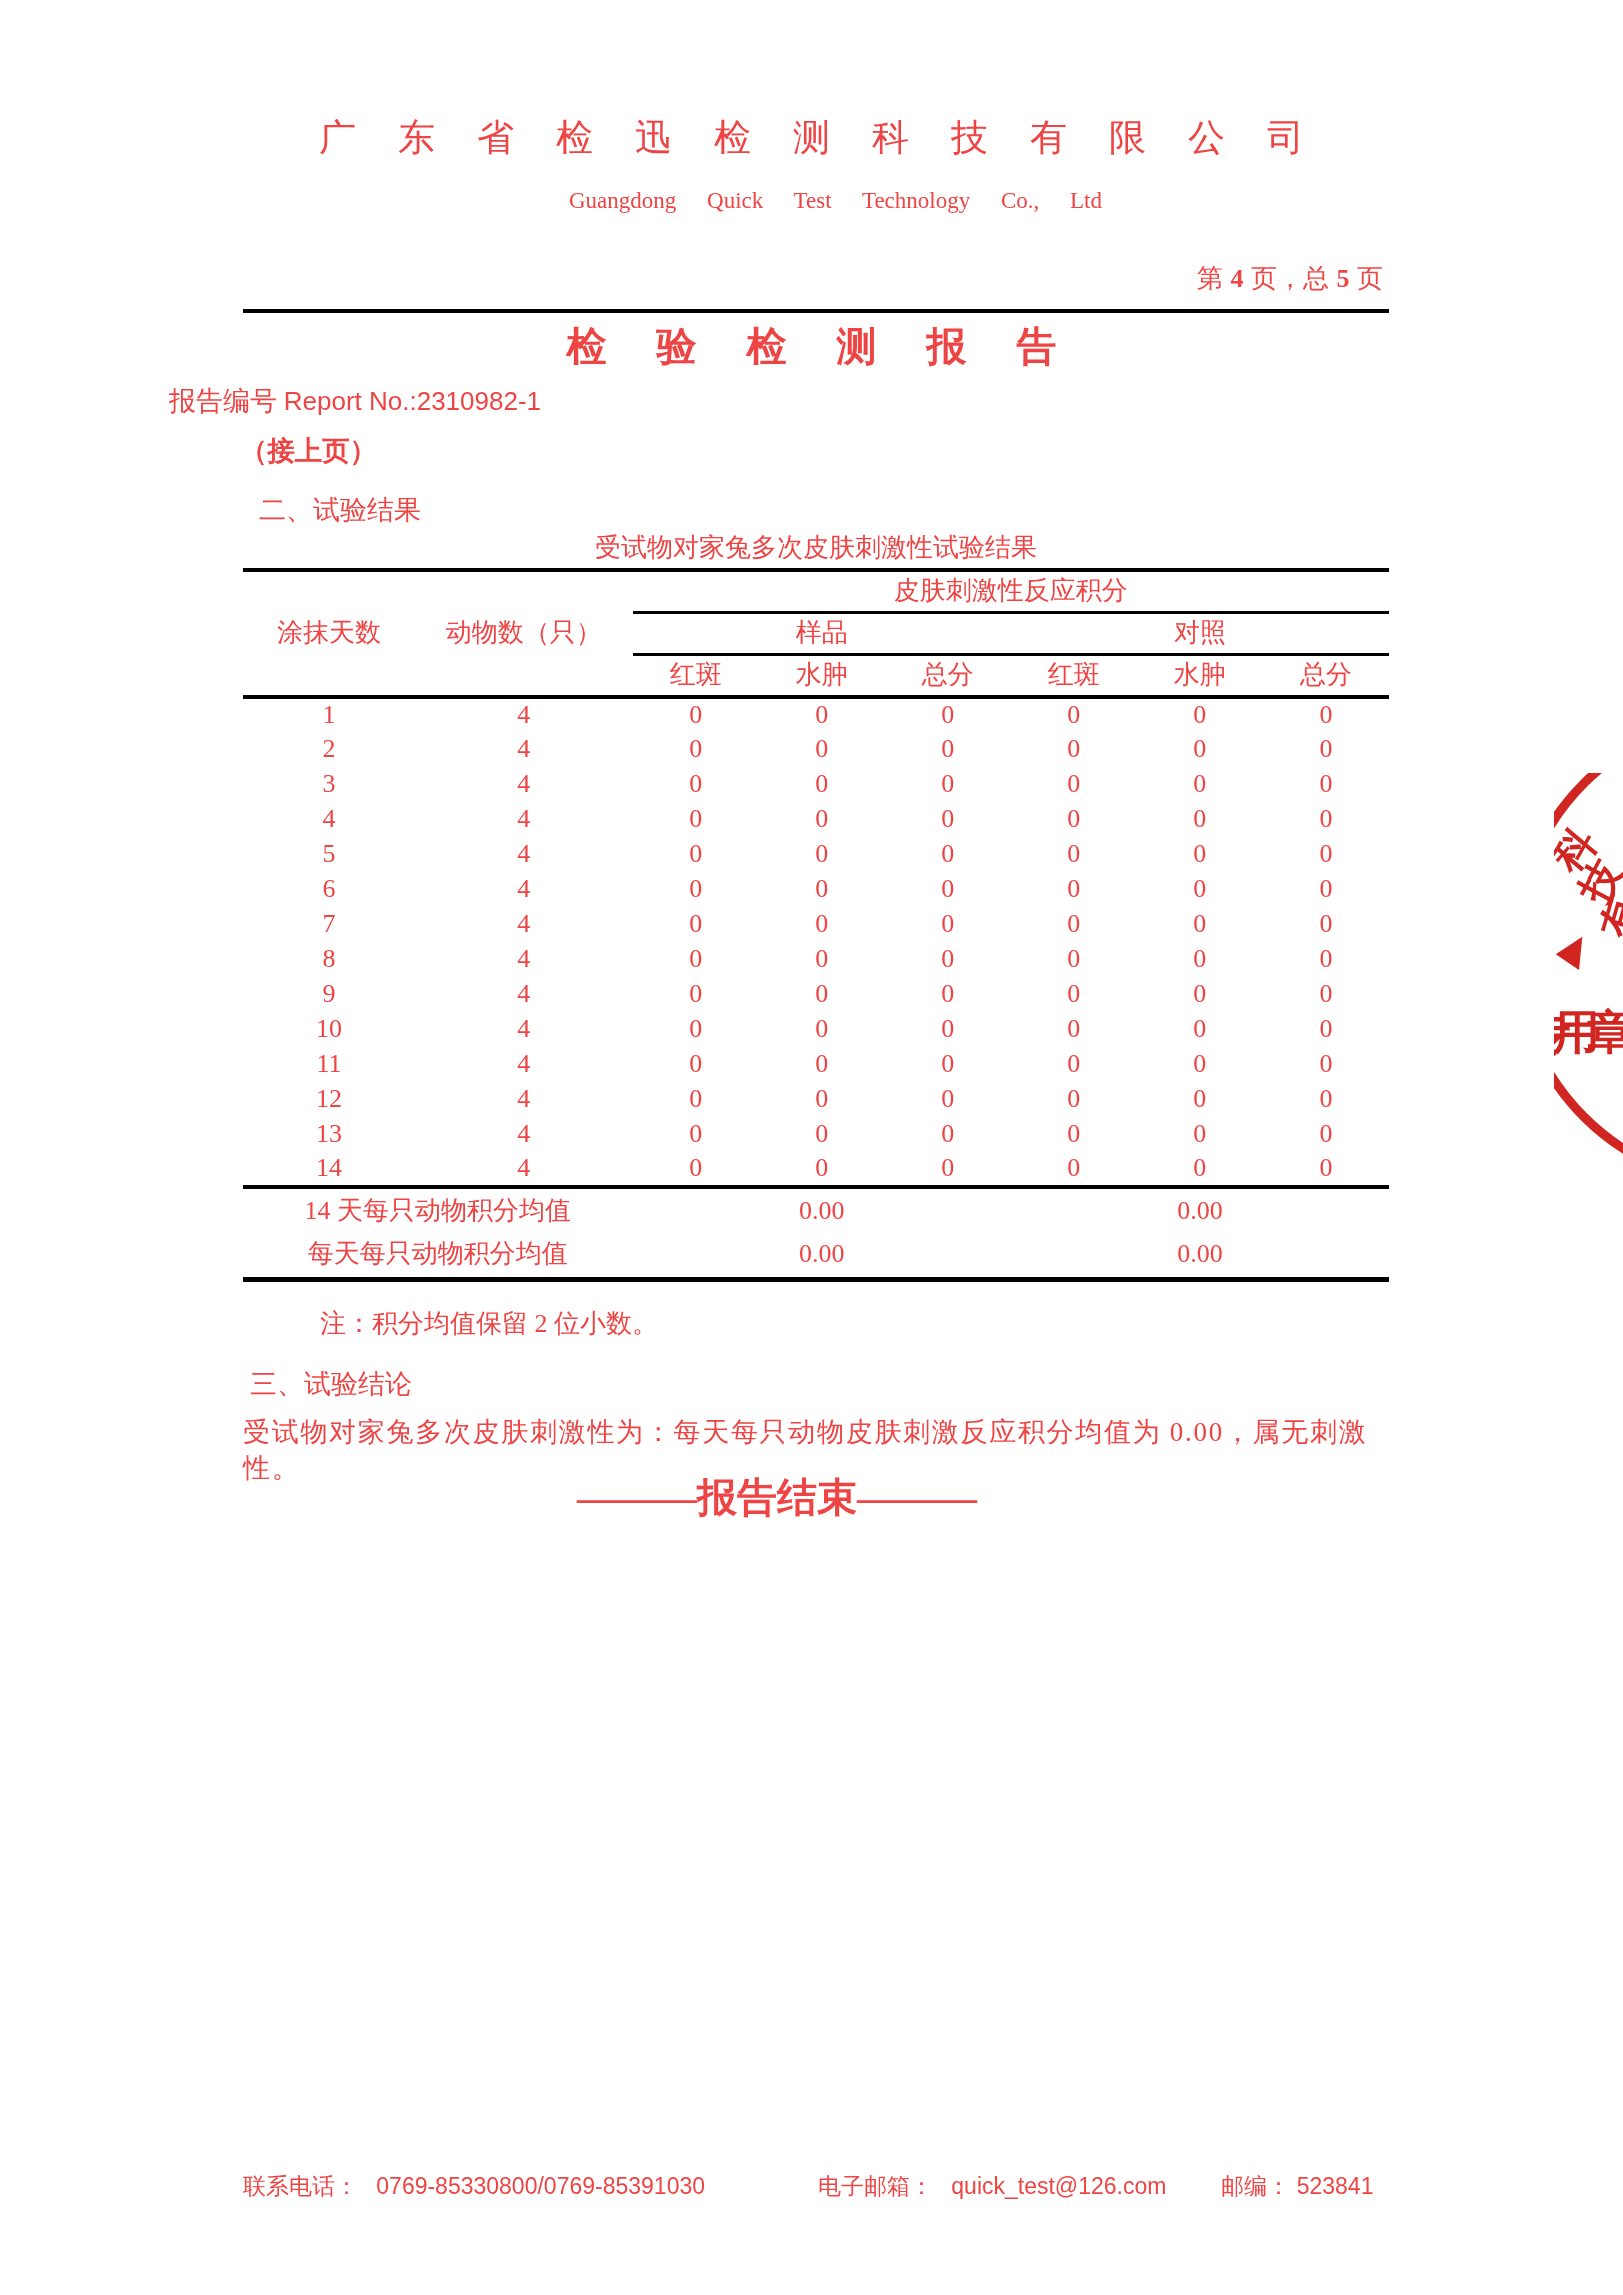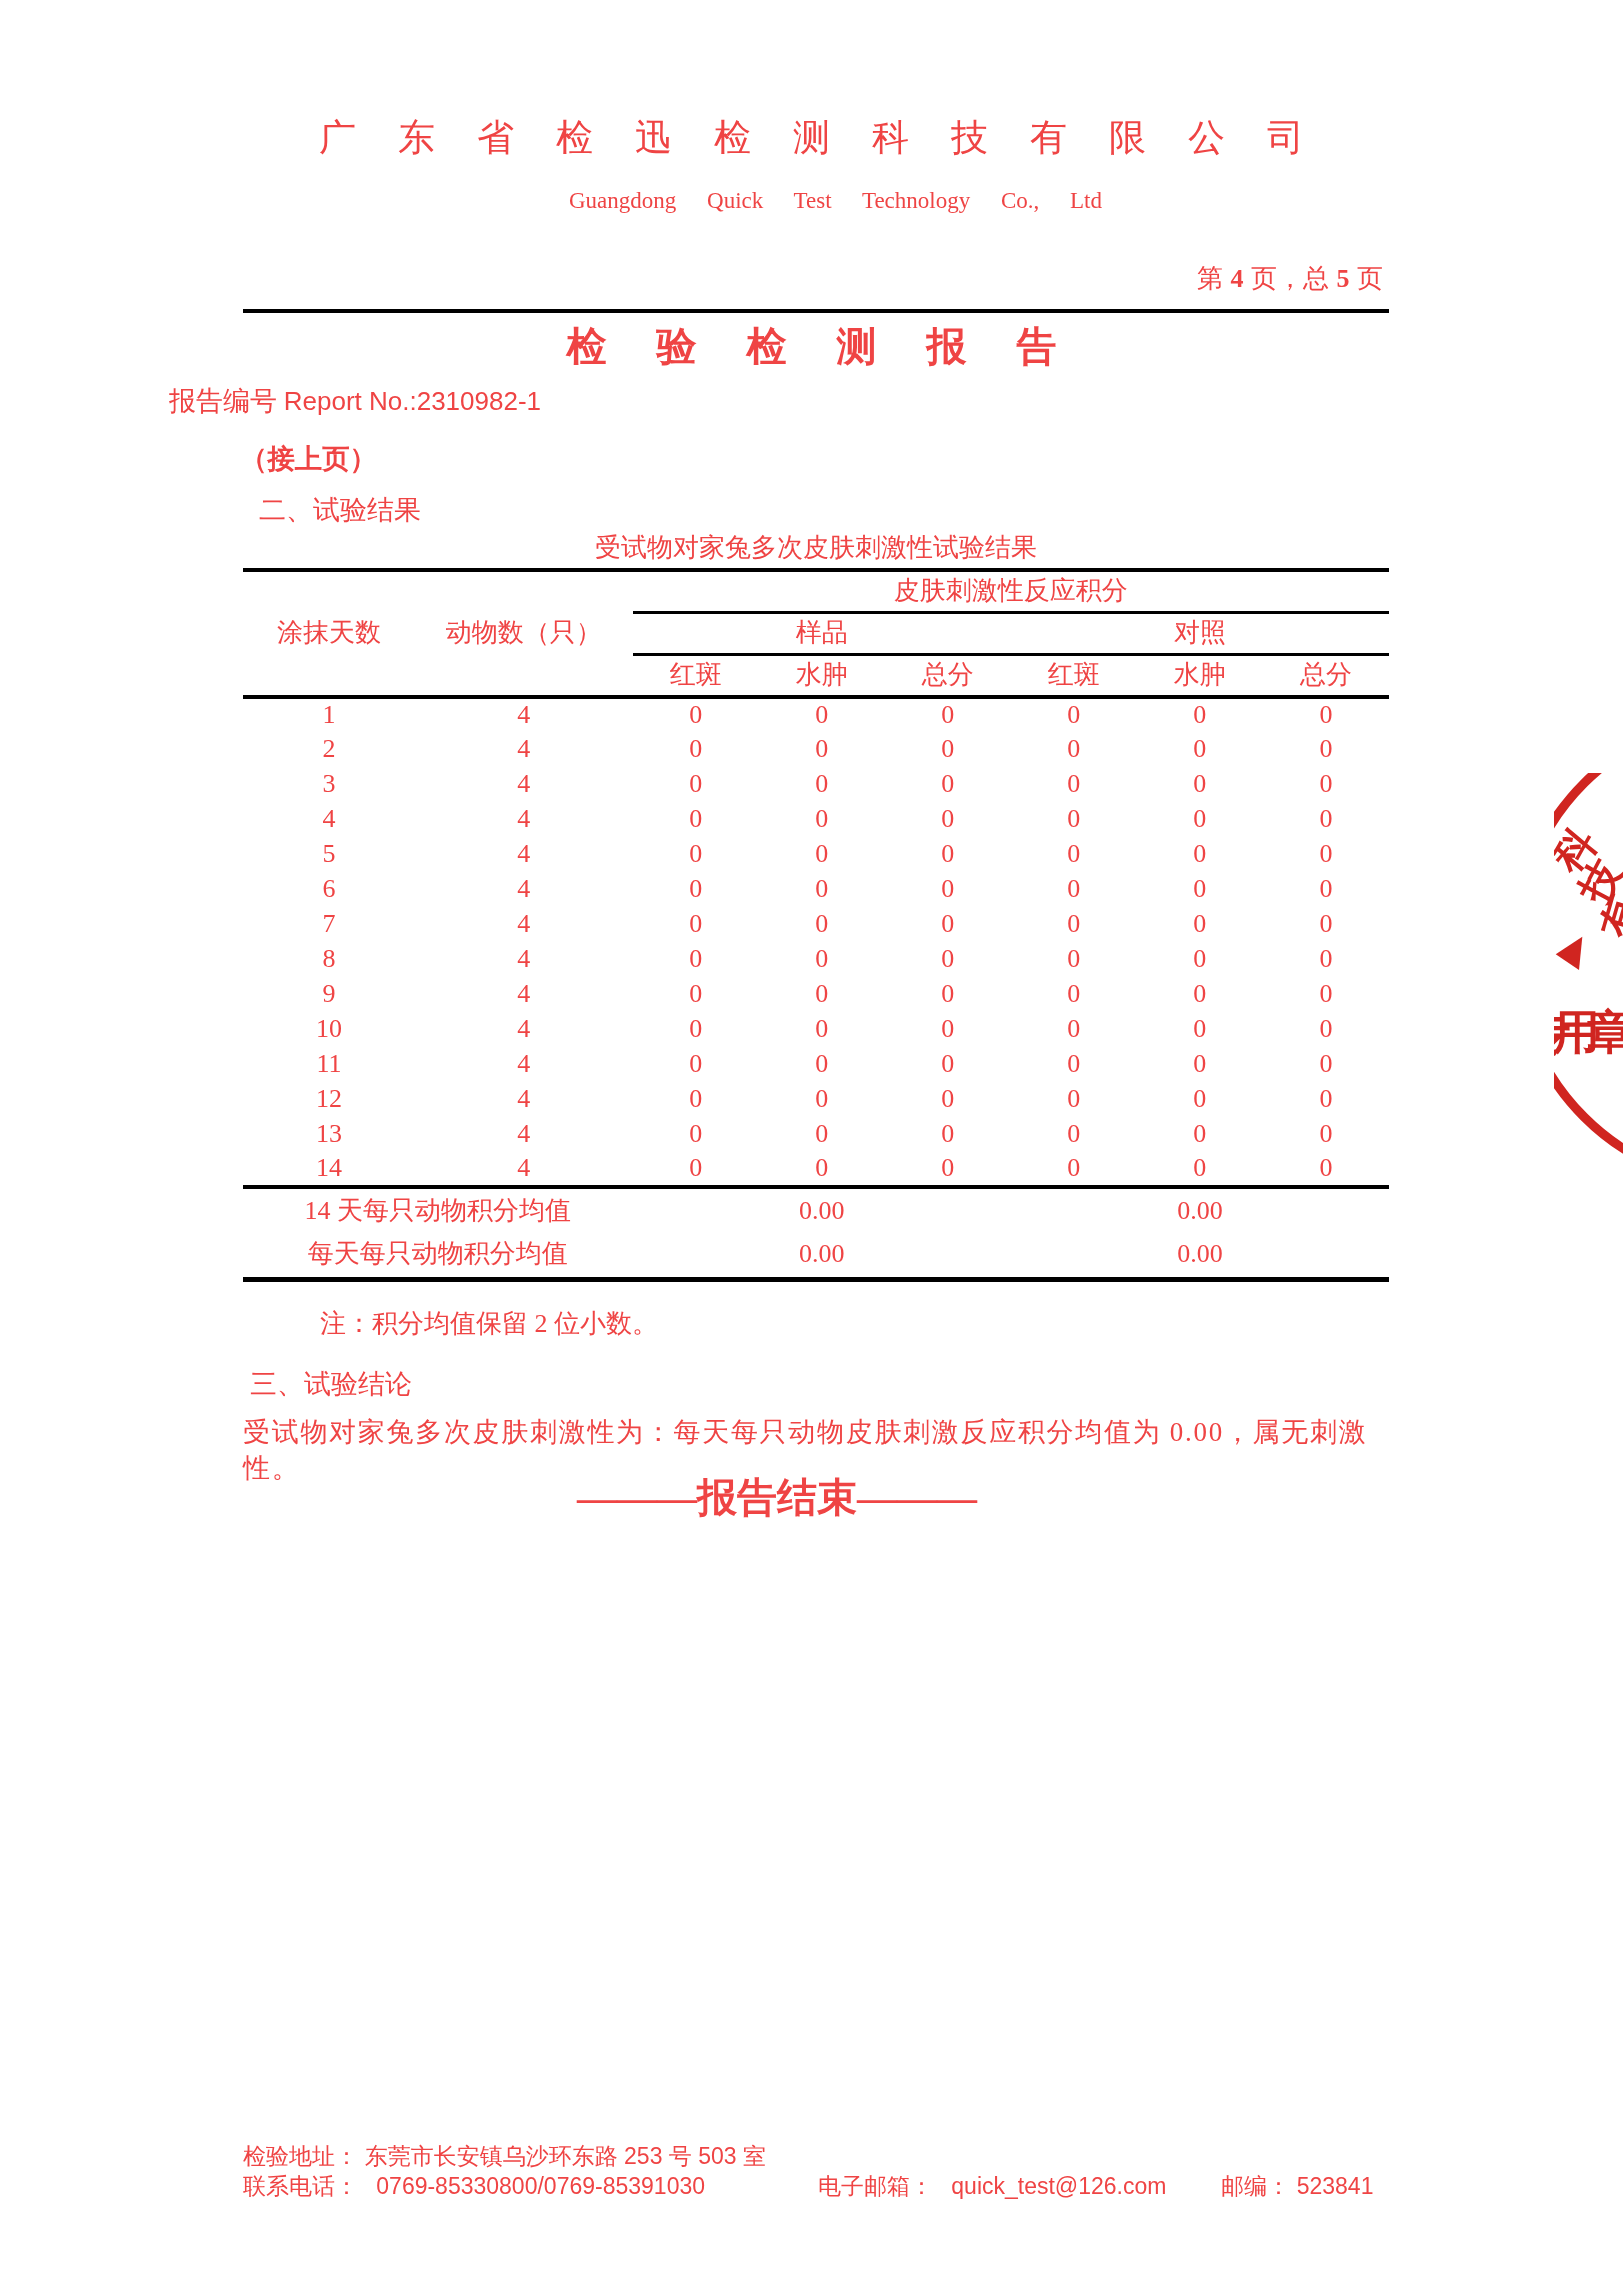--- a/index.html
+++ b/index.html
@@ -15,21 +15,21 @@
     font-size:23px; word-spacing:25px; white-space:nowrap;margin-left:24px; }
   .page-info { position:absolute; top:261px; right:240px; font-size:26px; white-space:nowrap; }
   .page-info .num { font-weight:bold; margin:0 7.5px; }
   .head-rule { position:absolute; top:309px; left:243px; width:1146px; height:4.2px; background:#000; }
   .doc-title { position:absolute; top:319px; left:0; width:100%; text-align:center;
     font-size:40px; font-weight:bold; letter-spacing:50px; text-indent:50px; white-space:nowrap; }
 
   .report-no { position:absolute; top:383px; left:169px; font-size:27px; white-space:nowrap; }
   .report-no .lat { font-family:"Liberation Sans","DejaVu Sans",sans-serif; font-size:26px; }
   .report-no .val { font-family:"Liberation Sans","DejaVu Sans",sans-serif; font-size:26px; }
-  .cont-note { position:absolute; top:433px; left:240px; font-size:27.4px; font-weight:bold;margin-top:8px; }
+  .cont-note { position:absolute; top:433px; left:240px; font-size:27.4px; font-weight:bold; }
   .sec-heading2 { position:absolute; top:492px; left:259px; font-size:27px; }
   .tbl-title { position:absolute; top:530px; left:243px; width:1146px; text-align:center; font-size:26px; }
 
   table.report { position:absolute; top:568px; left:243px; width:1146px;
     border-collapse:collapse; table-layout:fixed;
     border-top:4.2px solid #000; border-bottom:5px solid #000; font-size:26px; }
   table.report td { text-align:center; vertical-align:middle; padding:0; line-height:1.1; }
   tr.hrow-a { height:42px; }
   tr.hrow-b { height:42px; }
   tr.hrow-c { height:43px; }
@@ -267,23 +267,20 @@
     </tr>
   </tbody>
     </table>
 
   <div class="tbl-note">注：积分均值保留 2 位小数。</div>
 
   <div class="sec-heading3">三、试验结论</div>
   <div class="conclusion">受试物对家兔多次皮肤刺激性为：每天每只动物皮肤刺激反应积分均值为 0.00，属无刺激性。</div>
   <div class="end-line">———报告结束———</div>
 
-  <div class="footer-line1">
-    <span>检验地址：</span><span class="fval-s">东莞市长安镇乌沙环东路 253 号 503 室</span>
-  </div>
   <div class="footer-line2">
     <span class="seg1">
       <span>联系电话：</span><span class="fval">0769-85330800/0769-85391030</span>
     </span>
     <span class="seg2">
       <span>电子邮箱：</span><span class="fval">quick_test@126.com</span>
     </span>
     <span class="seg3">
       <span>邮编：</span><span class="fval-s">523841</span>
     </span>

